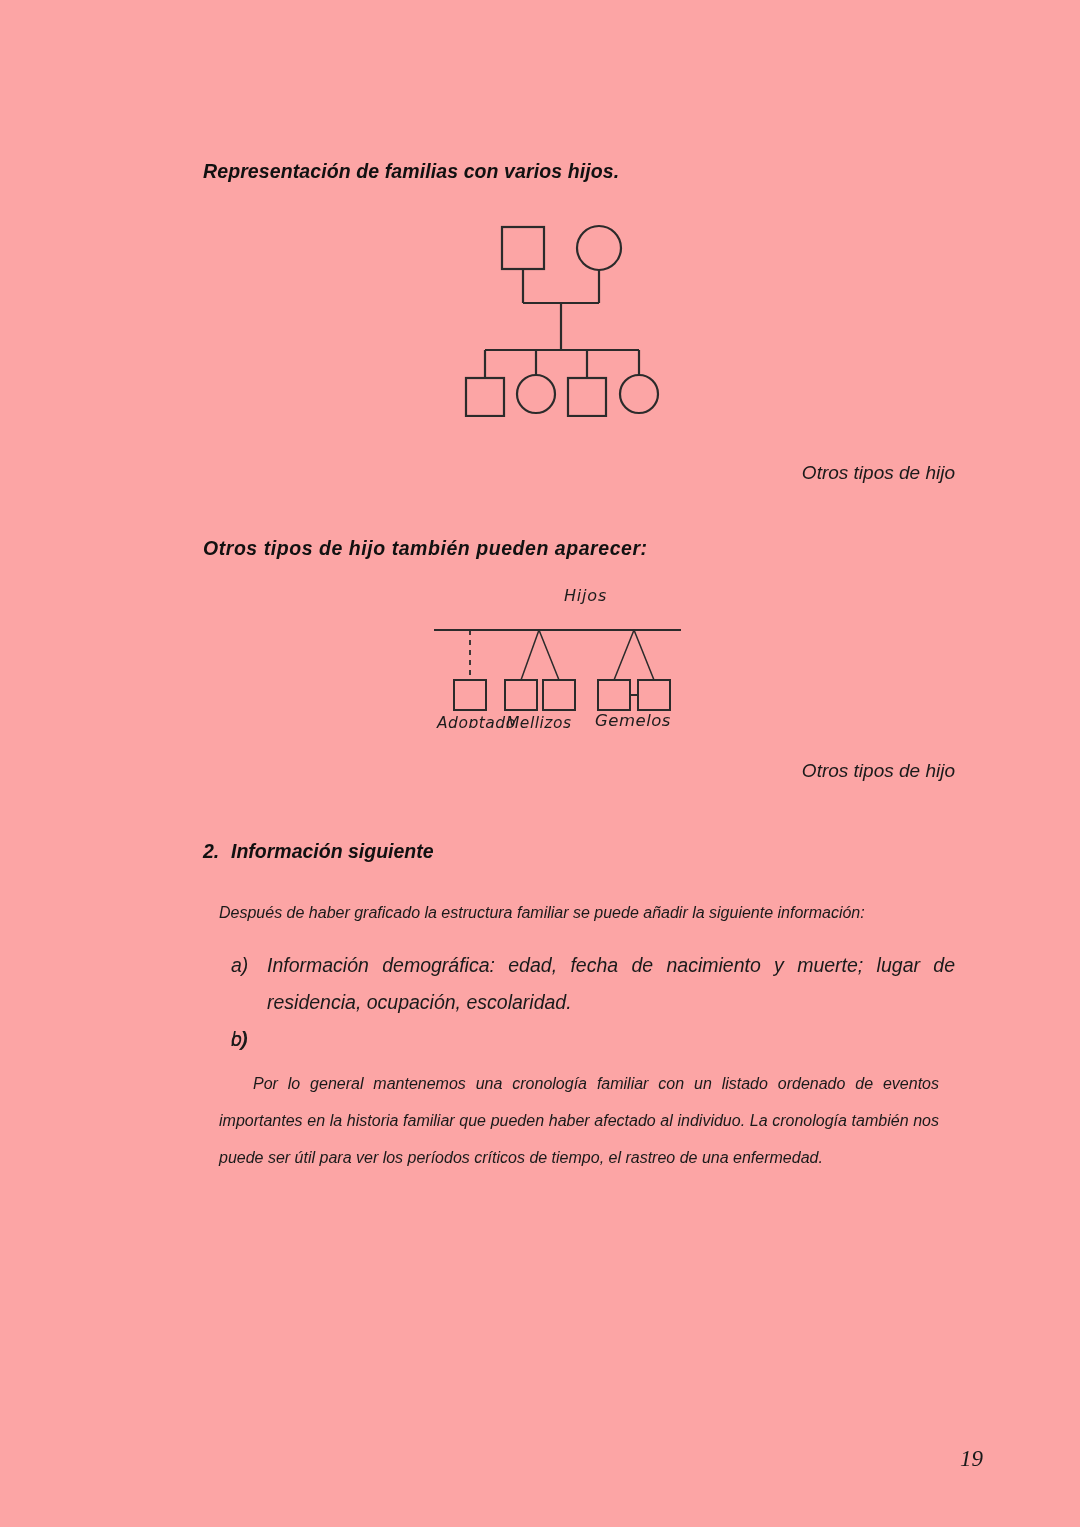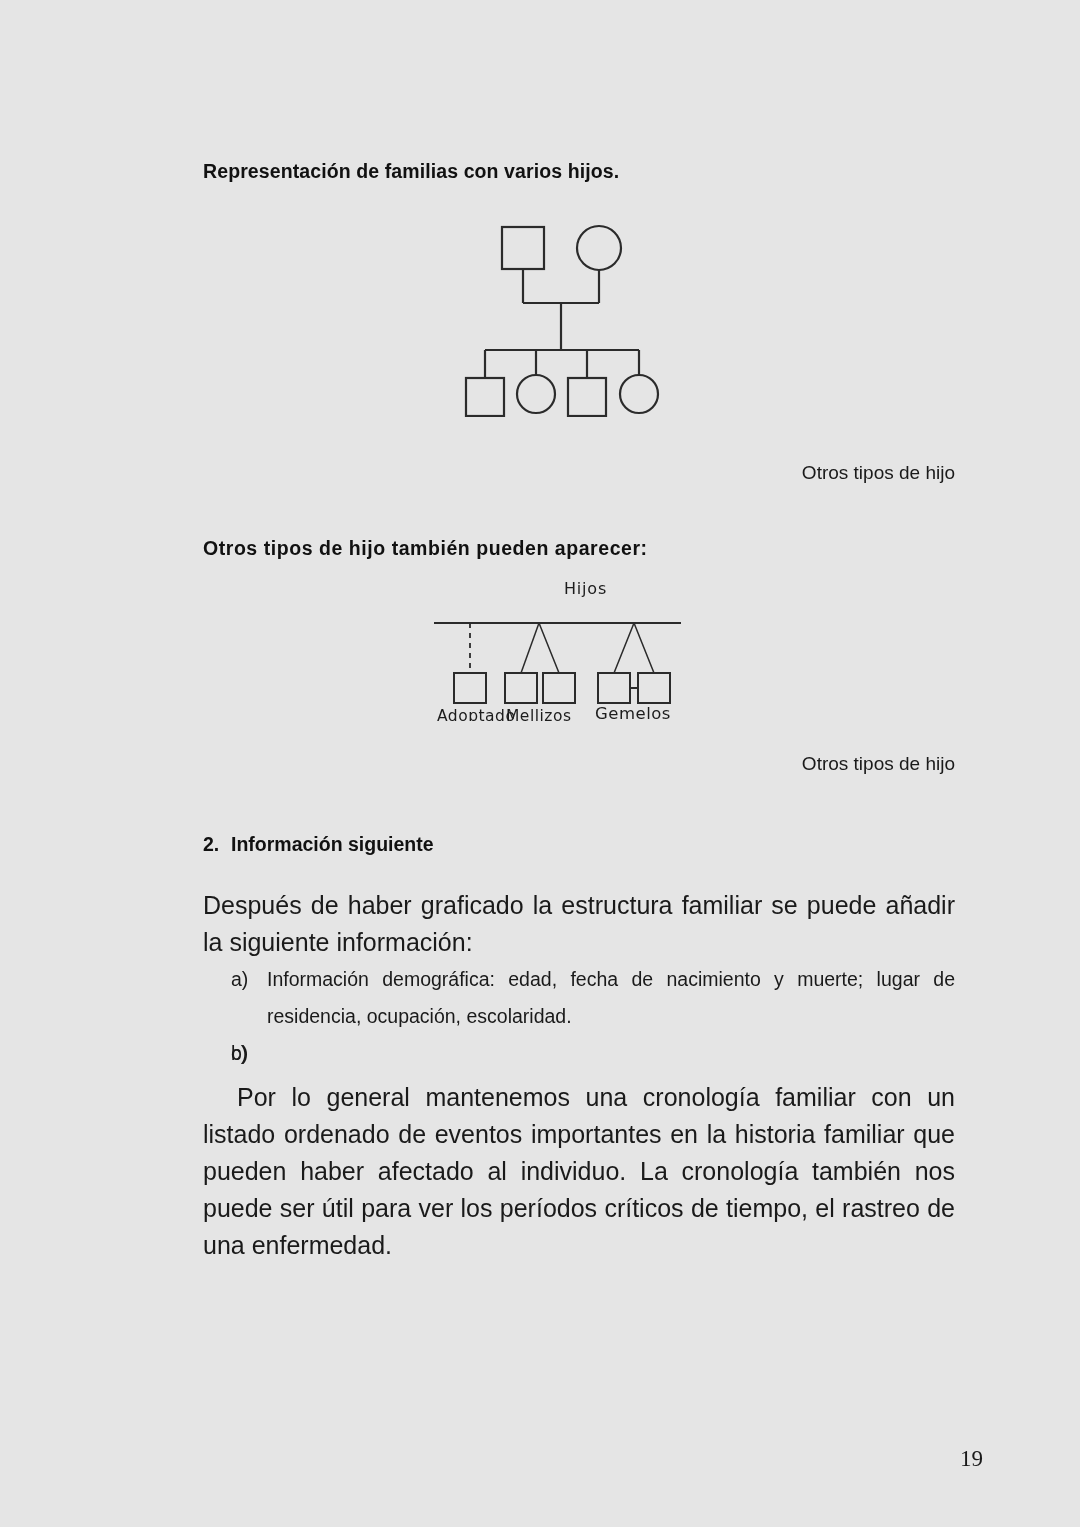--- a/index.html
+++ b/index.html
@@ -8,23 +8,24 @@
     background: #ffffff;
   }
   body {
     font-family: "Liberation Sans", sans-serif;
     color: #1a1a1a;
   }
   .page {
     position: relative;
     width: 1080px;
     height: 1527px;
-    background: #e5e5e5;
+    background: #fca5a5;
     overflow: hidden;
     box-sizing: border-box;
+    font-style: italic;
   }
   .content {
     position: absolute;
     left: 203px;
     top: 0;
     width: 752px;
   }
 
   .heading-bold {
     font-size: 19.5px;
@@ -52,25 +53,25 @@
   }
 
   .caption {
     font-size: 19px;
     color: #1a1a1a;
     text-align: right;
     margin: 0;
   }
 
   p.body-text {
-    font-size: 25px;
+    font-size: 16px;
     line-height: 37px;
     text-align: justify;
     text-justify: inter-word;
-    margin: 0;
+    margin: 16px;
     color: #1a1a1a;
   }
   p.body-text.indent-first {
     text-indent: 34px;
   }
 
   ol.lettered {
     list-style: none;
     margin: 0;
     padding: 0;
@@ -153,21 +154,21 @@
           <rect x="119" y="161" width="38" height="38"></rect>
           <circle cx="190" cy="177" r="19"></circle>
         </g>
       </svg>
     </div>
 
     <div class="caption" style="margin-top:45px;">Otros tipos de hijo</div>
 
     <h2 class="heading-spaced" style="margin-top:53px;">Otros tipos de hijo también pueden aparecer:</h2>
 
-    <div class="handfig" style="margin-top:16px;">
+    <div class="handfig" style="margin-top:23px;">
       <svg width="300" height="145" viewBox="0 0 300 145" style="display:block;margin:0 auto;">
 
         <text x="135" y="18" font-family="DejaVu Sans, sans-serif" font-size="16" letter-spacing="0.8" fill="#1c1c1c">Hijos</text>
 
         <g fill="none" stroke="#2b2b2b" stroke-width="2">
 
           <line x1="5" y1="47" x2="252" y2="47"></line>
 
           <line x1="41" y1="47" x2="41" y2="97" stroke-dasharray="5 5" stroke-width="1.8"></line>
 

